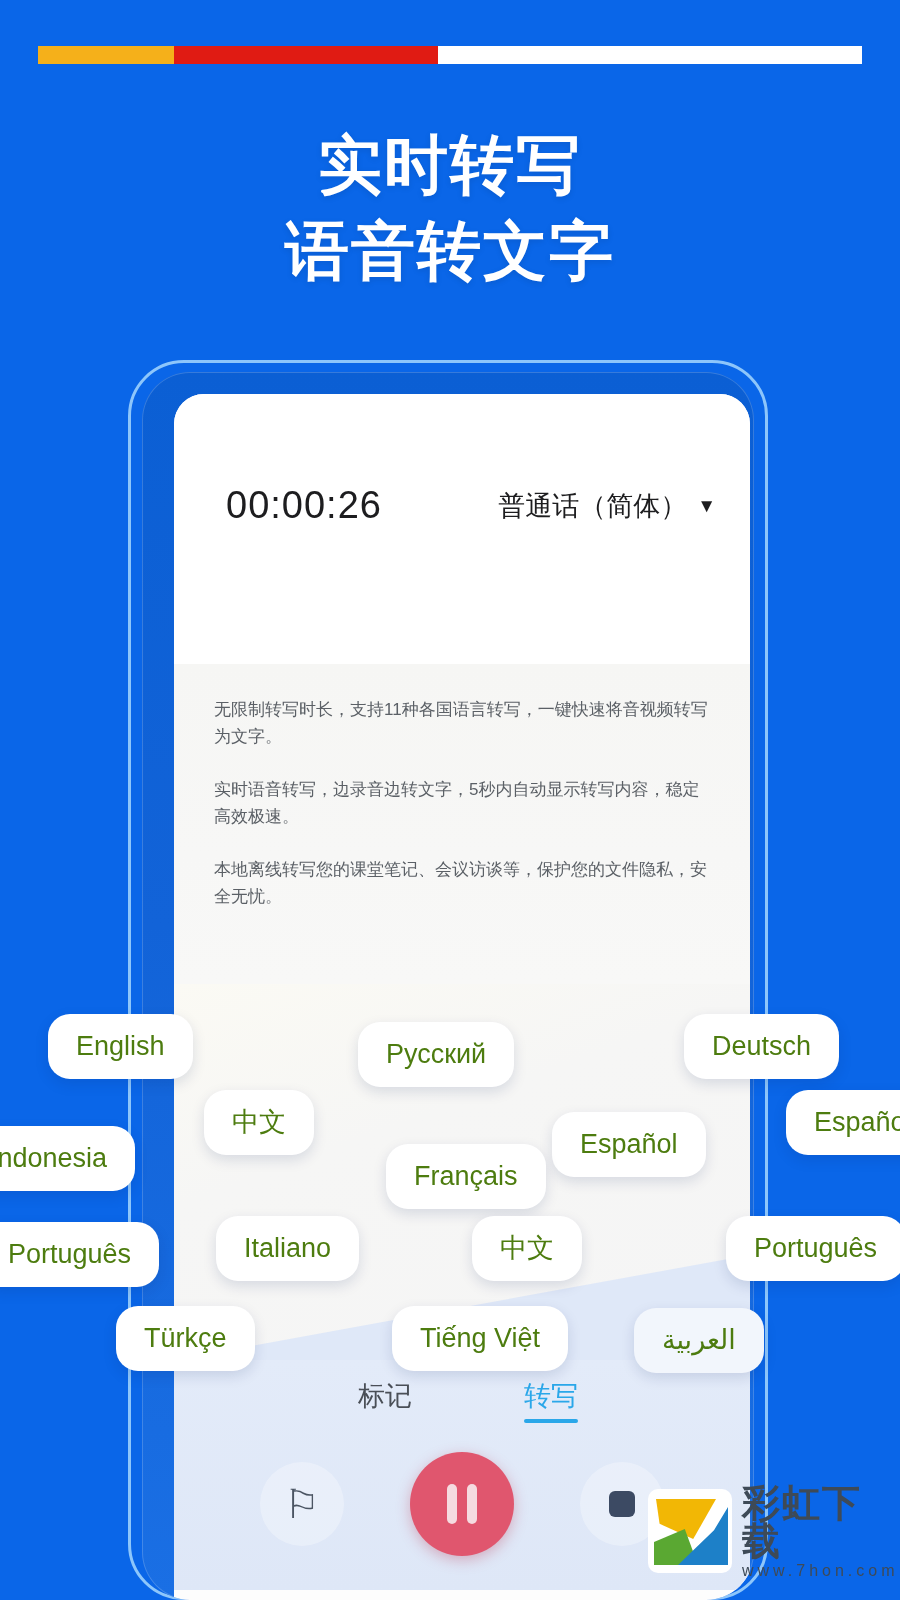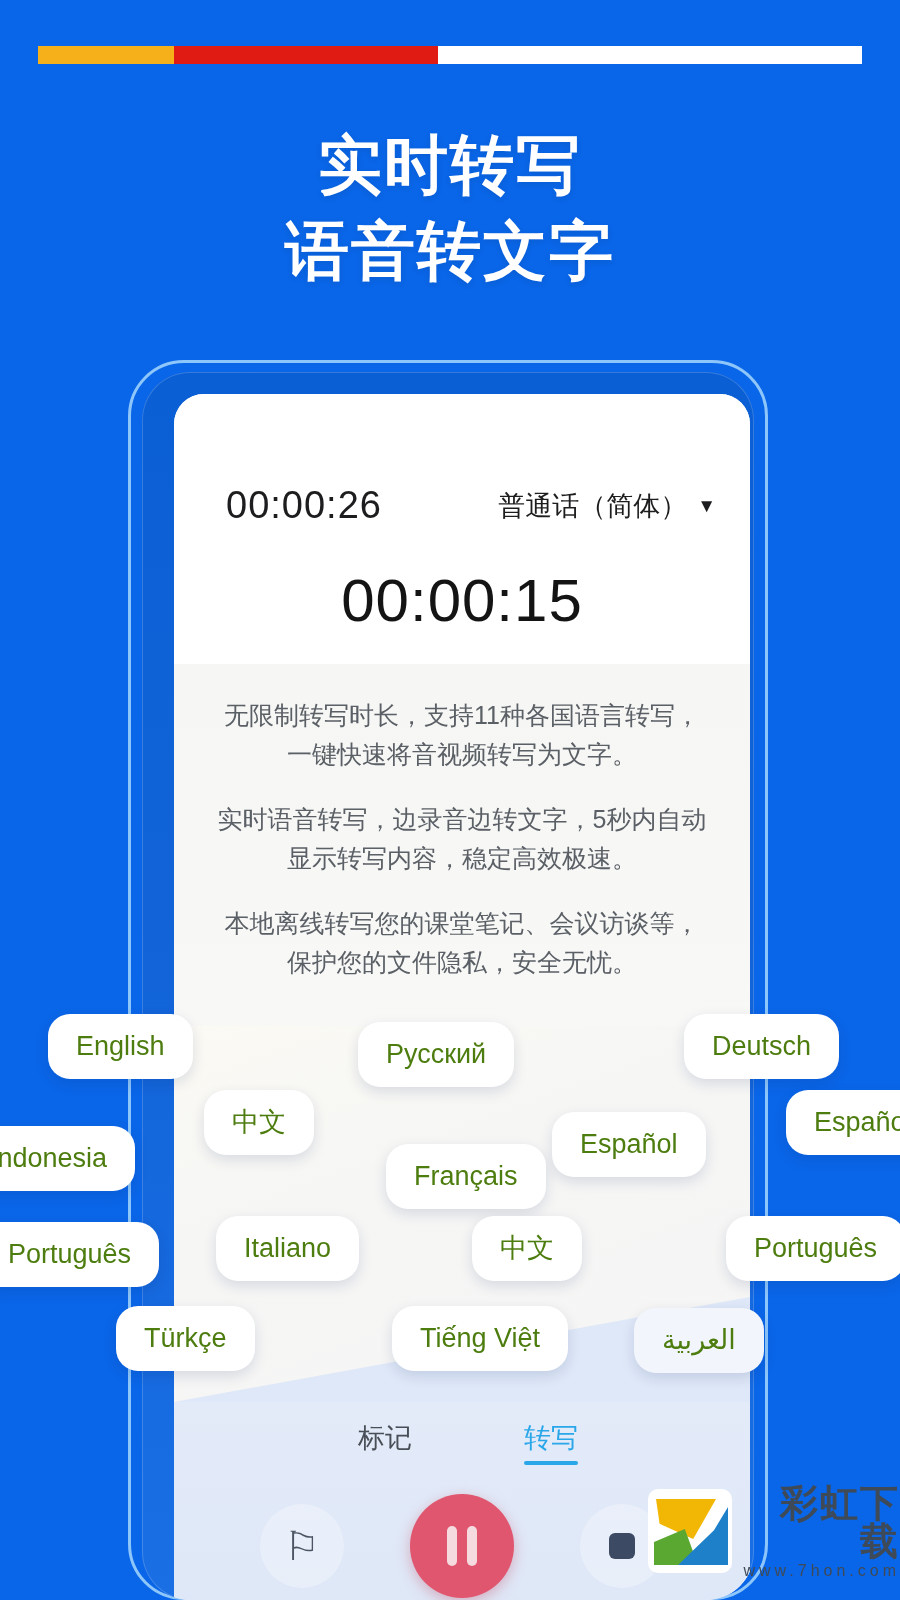--- a/index.html
+++ b/index.html
@@ -113,25 +113,24 @@
   }
 
   
   .desc-panel {
     position: relative;
     padding: 32px 40px 36px 40px;
     background: linear-gradient(180deg,#f6f6f4 0%, #f7f7f6 60%, #f8f8f7 100%);
     min-height: 320px;
   }
   .desc-panel p {
-    font-size: 25px;
-    line-height: 39px;
+    font-size: 17px;
+    line-height: 27px;
     color: #5b6066;
     margin-bottom: 26px;
-    text-align: center;
   }
   .desc-panel p:last-child { margin-bottom: 8px; }
 
   
   .screen-body {
     position: relative;
     height: 376px;
     background: linear-gradient(160deg,#fbfaf4 0%, #f6f6f5 38%, #f5f5f5 100%);
   }
   
@@ -255,21 +254,21 @@
     width: 44px; height: 36px;
     background: #5aa832;
     clip-path: polygon(0 36%, 70% 0, 100% 100%, 0 100%);
   }
   .wm-logo .p3 {
     position: absolute; left: 30px; top: 18px;
     width: 50px; height: 58px;
     background: #1d80c8;
     clip-path: polygon(100% 0, 100% 100%, 0 100%, 72% 40%);
   }
-  .wm-text { display: flex; flex-direction: column; gap: 3px; text-align: right; }
+  .wm-text { display: flex; flex-direction: column; gap: 3px; }
   .wm-title {
     font-size: 38px;
     font-weight: bold;
     color: #3e4a57;
     letter-spacing: 2px;
     line-height: 1;
   }
   .wm-url {
     font-size: 16px;
     color: #3e4a57;
@@ -297,21 +296,20 @@
     <div class="phone-screen">
 
       <div class="screen-head">
         <div class="timer-row">
           <div class="timer-small">00:00:26</div>
           <div class="lang-select">
             <span>普通话（简体）</span>
             <span class="caret">▼</span>
           </div>
         </div>
-        <div class="timer-big">00:00:15</div>
       </div>
 
       <div class="desc-panel">
         <p>无限制转写时长，支持11种各国语言转写，一键快速将音视频转写为文字。</p>
         <p>实时语音转写，边录音边转文字，5秒内自动显示转写内容，稳定高效极速。</p>
         <p>本地离线转写您的课堂笔记、会议访谈等，保护您的文件隐私，安全无忧。</p>
       </div>
 
       <div class="screen-body">
         <div class="wedge"></div>

